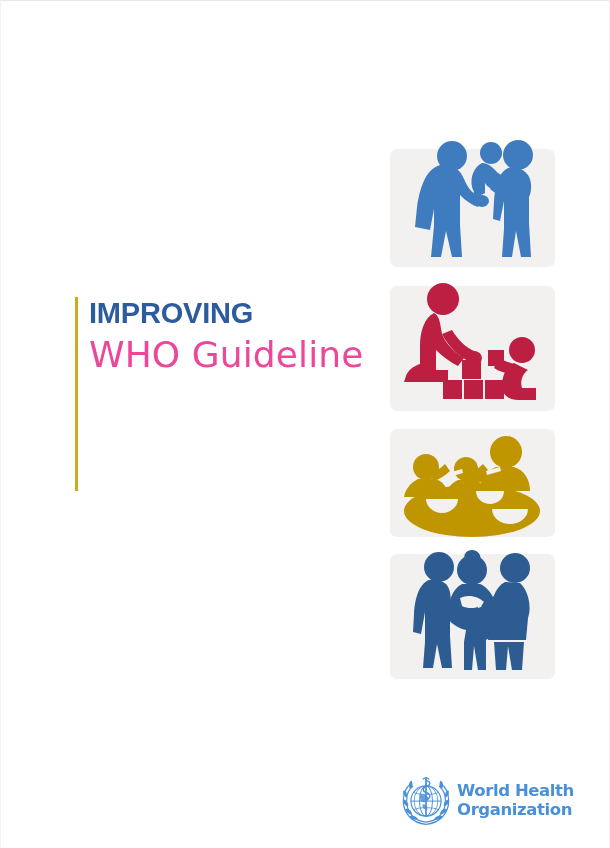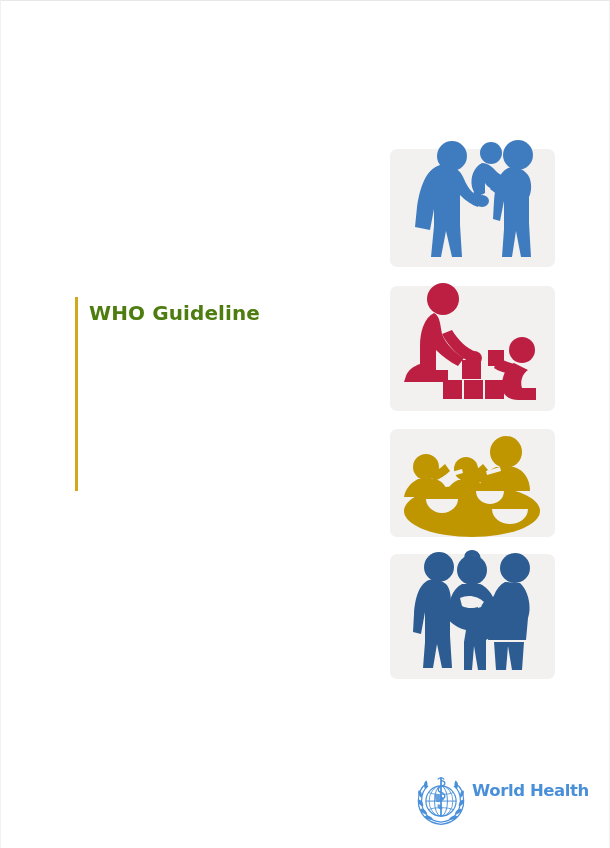--- a/index.html
+++ b/index.html
@@ -47,25 +47,25 @@
     font-family: "Liberation Sans", sans-serif;
     font-weight: bold;
     font-size: 29px;
     line-height: 40.5px;
     letter-spacing: -0.2px;
     color: #2d5c9e;
     white-space: nowrap;
   }
   #subtitle {
     font-family: "DejaVu Sans", sans-serif;
-    font-weight: 700;
-    font-size: 20px;
+    font-weight: 400;
+    font-size: 36px;
     line-height: 41px;
     letter-spacing: 0.1px;
-    color: #4d7c0f;
+    color: #ec4899;
     white-space: nowrap;
   }
 
   
   .panel {
     position: absolute;
     left: 389px;
     width: 165px;
     background: #f2f1ef;
     border-radius: 7px;
@@ -83,21 +83,21 @@
     overflow: visible;
   }
   #art-0 { top: -14px; height: 132px; }
   #art-1 { top: -8px;  height: 133px; }
   #art-2 { top: 0px;   height: 108px; }
   #art-3 { top: -8px;  height: 133px; }
 
   
   #who-logo {
     position: absolute;
-    left: 413px;
+    left: 398px;
     top: 772px;
     width: 160px;
     height: 56px;
   }
   #who-emblem {
     position: absolute;
     left: 0px;
     top: 0px;
     width: 54px;
     height: 54px;
@@ -116,20 +116,21 @@
   .who-word-line { display: block; white-space: nowrap; }
 </style>
 </head>
 <body>
 
 <div id="page">
 
   <div id="title-block">
     <div id="accent-bar"></div>
     <div id="title-text">
+      <div class="title-line">IMPROVING</div>
       <div id="subtitle">WHO Guideline</div>
     </div>
   </div>
 
   <div class="panel" id="panel-0">
     <svg class="panel-art" id="art-0" viewBox="0 0 165 132" xmlns="http://www.w3.org/2000/svg">
       <g fill="#3f7cbf">
 
         <circle cx="62" cy="21" r="15"></circle>
         <path d="M50 30 C36 34 30 52 27 72 L25 92 L40 95 L44 74 L44 91 L41 122 L51 122 L56 96 L62 122 L72 122 L70 90 L70 60 C76 66 82 70 88 72 L92 64 C84 60 78 54 74 44 C70 34 62 29 50 30 Z"></path>
@@ -258,16 +259,17 @@
         <path d="M38 40 C44 38 52 42 56 48 C52 54 44 56 40 52 Z" fill="#4a90d9" stroke="none" opacity="0.85"></path>
         <path d="M44 58 C50 58 54 62 52 68 C46 68 42 64 44 58 Z" fill="#4a90d9" stroke="none" opacity="0.85"></path>
 
         <line x1="50" y1="8" x2="50" y2="80" stroke-width="3.2"></line>
         <path d="M50 14 C58 14 60 22 52 24 C44 26 42 34 50 36 C58 38 60 46 52 48" stroke-width="2.4"></path>
         <path d="M44 12 C46 8 54 8 56 12" stroke-width="2"></path>
       </g>
     </svg>
     <div id="who-wordmark">
       <span class="who-word-line">World Health</span>
+      <span class="who-word-line">Organization</span>
     </div>
   </div>
 
 </div>
 
 </body></html>

